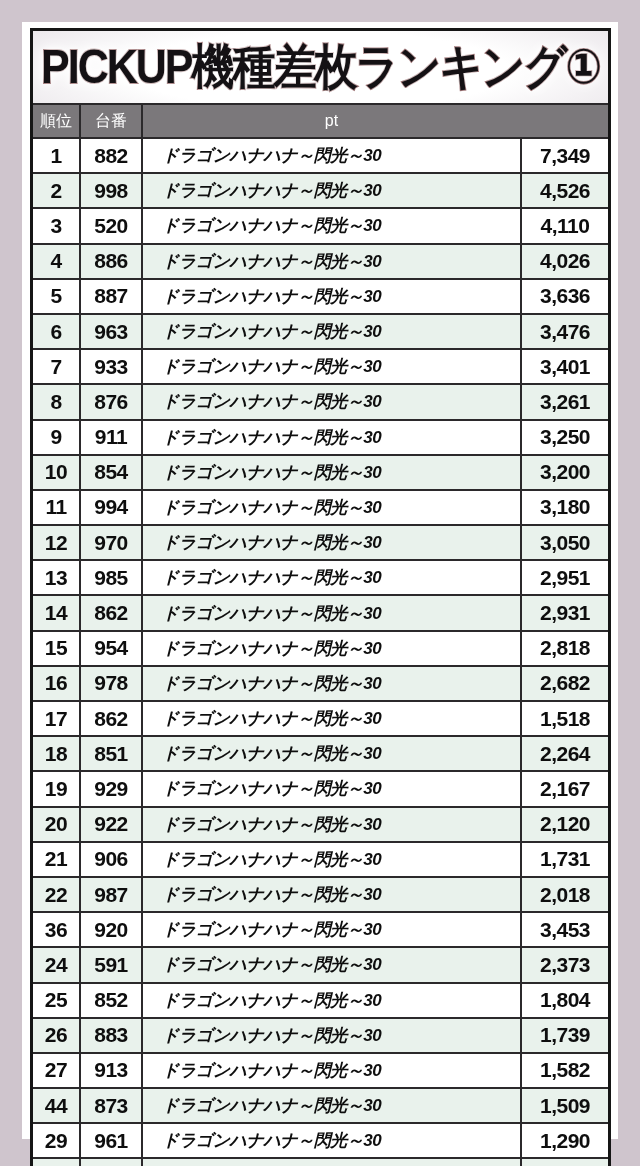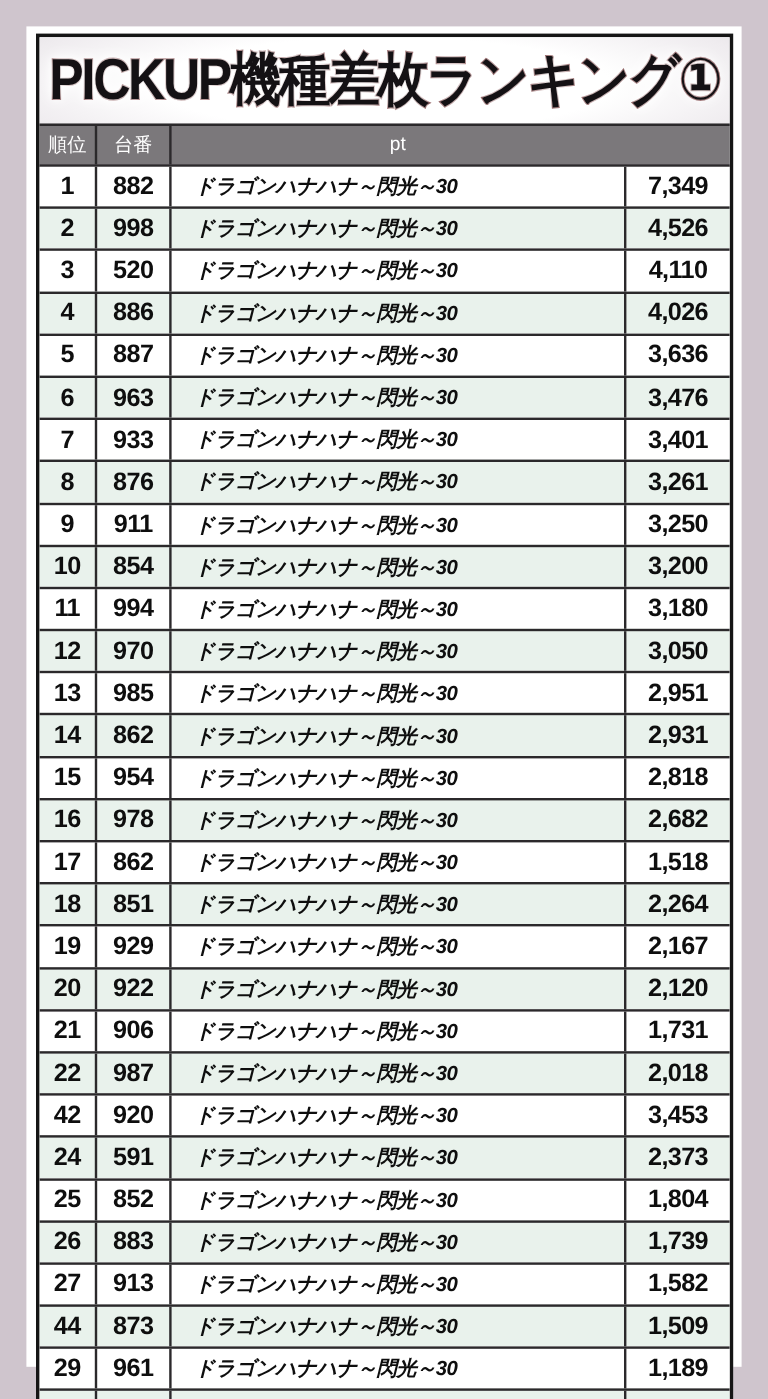--- a/index.html
+++ b/index.html
@@ -274,21 +274,21 @@
   </div>
 
   <div class="grid-row row">
     <div class="cell-rank">22</div>
     <div class="cell-dai">987</div>
     <div class="cell-model">ドラゴンハナハナ～閃光～30</div>
     <div class="cell-pt">2,018</div>
   </div>
 
   <div class="grid-row row">
-    <div class="cell-rank">42</div>
+    <div class="cell-rank">36</div>
     <div class="cell-dai">920</div>
     <div class="cell-model">ドラゴンハナハナ～閃光～30</div>
     <div class="cell-pt">3,453</div>
   </div>
 
   <div class="grid-row row">
     <div class="cell-rank">24</div>
     <div class="cell-dai">591</div>
     <div class="cell-model">ドラゴンハナハナ～閃光～30</div>
     <div class="cell-pt">2,373</div>
@@ -319,21 +319,21 @@
     <div class="cell-rank">44</div>
     <div class="cell-dai">873</div>
     <div class="cell-model">ドラゴンハナハナ～閃光～30</div>
     <div class="cell-pt">1,509</div>
   </div>
 
   <div class="grid-row row">
     <div class="cell-rank">29</div>
     <div class="cell-dai">961</div>
     <div class="cell-model">ドラゴンハナハナ～閃光～30</div>
-    <div class="cell-pt">1,189</div>
+    <div class="cell-pt">1,290</div>
   </div>
 
   <div class="grid-row row">
     <div class="cell-rank">30</div>
     <div class="cell-dai">969</div>
     <div class="cell-model">ドラゴンハナハナ～閃光～30</div>
     <div class="cell-pt">1,474</div>
   </div>
 </div>
 

